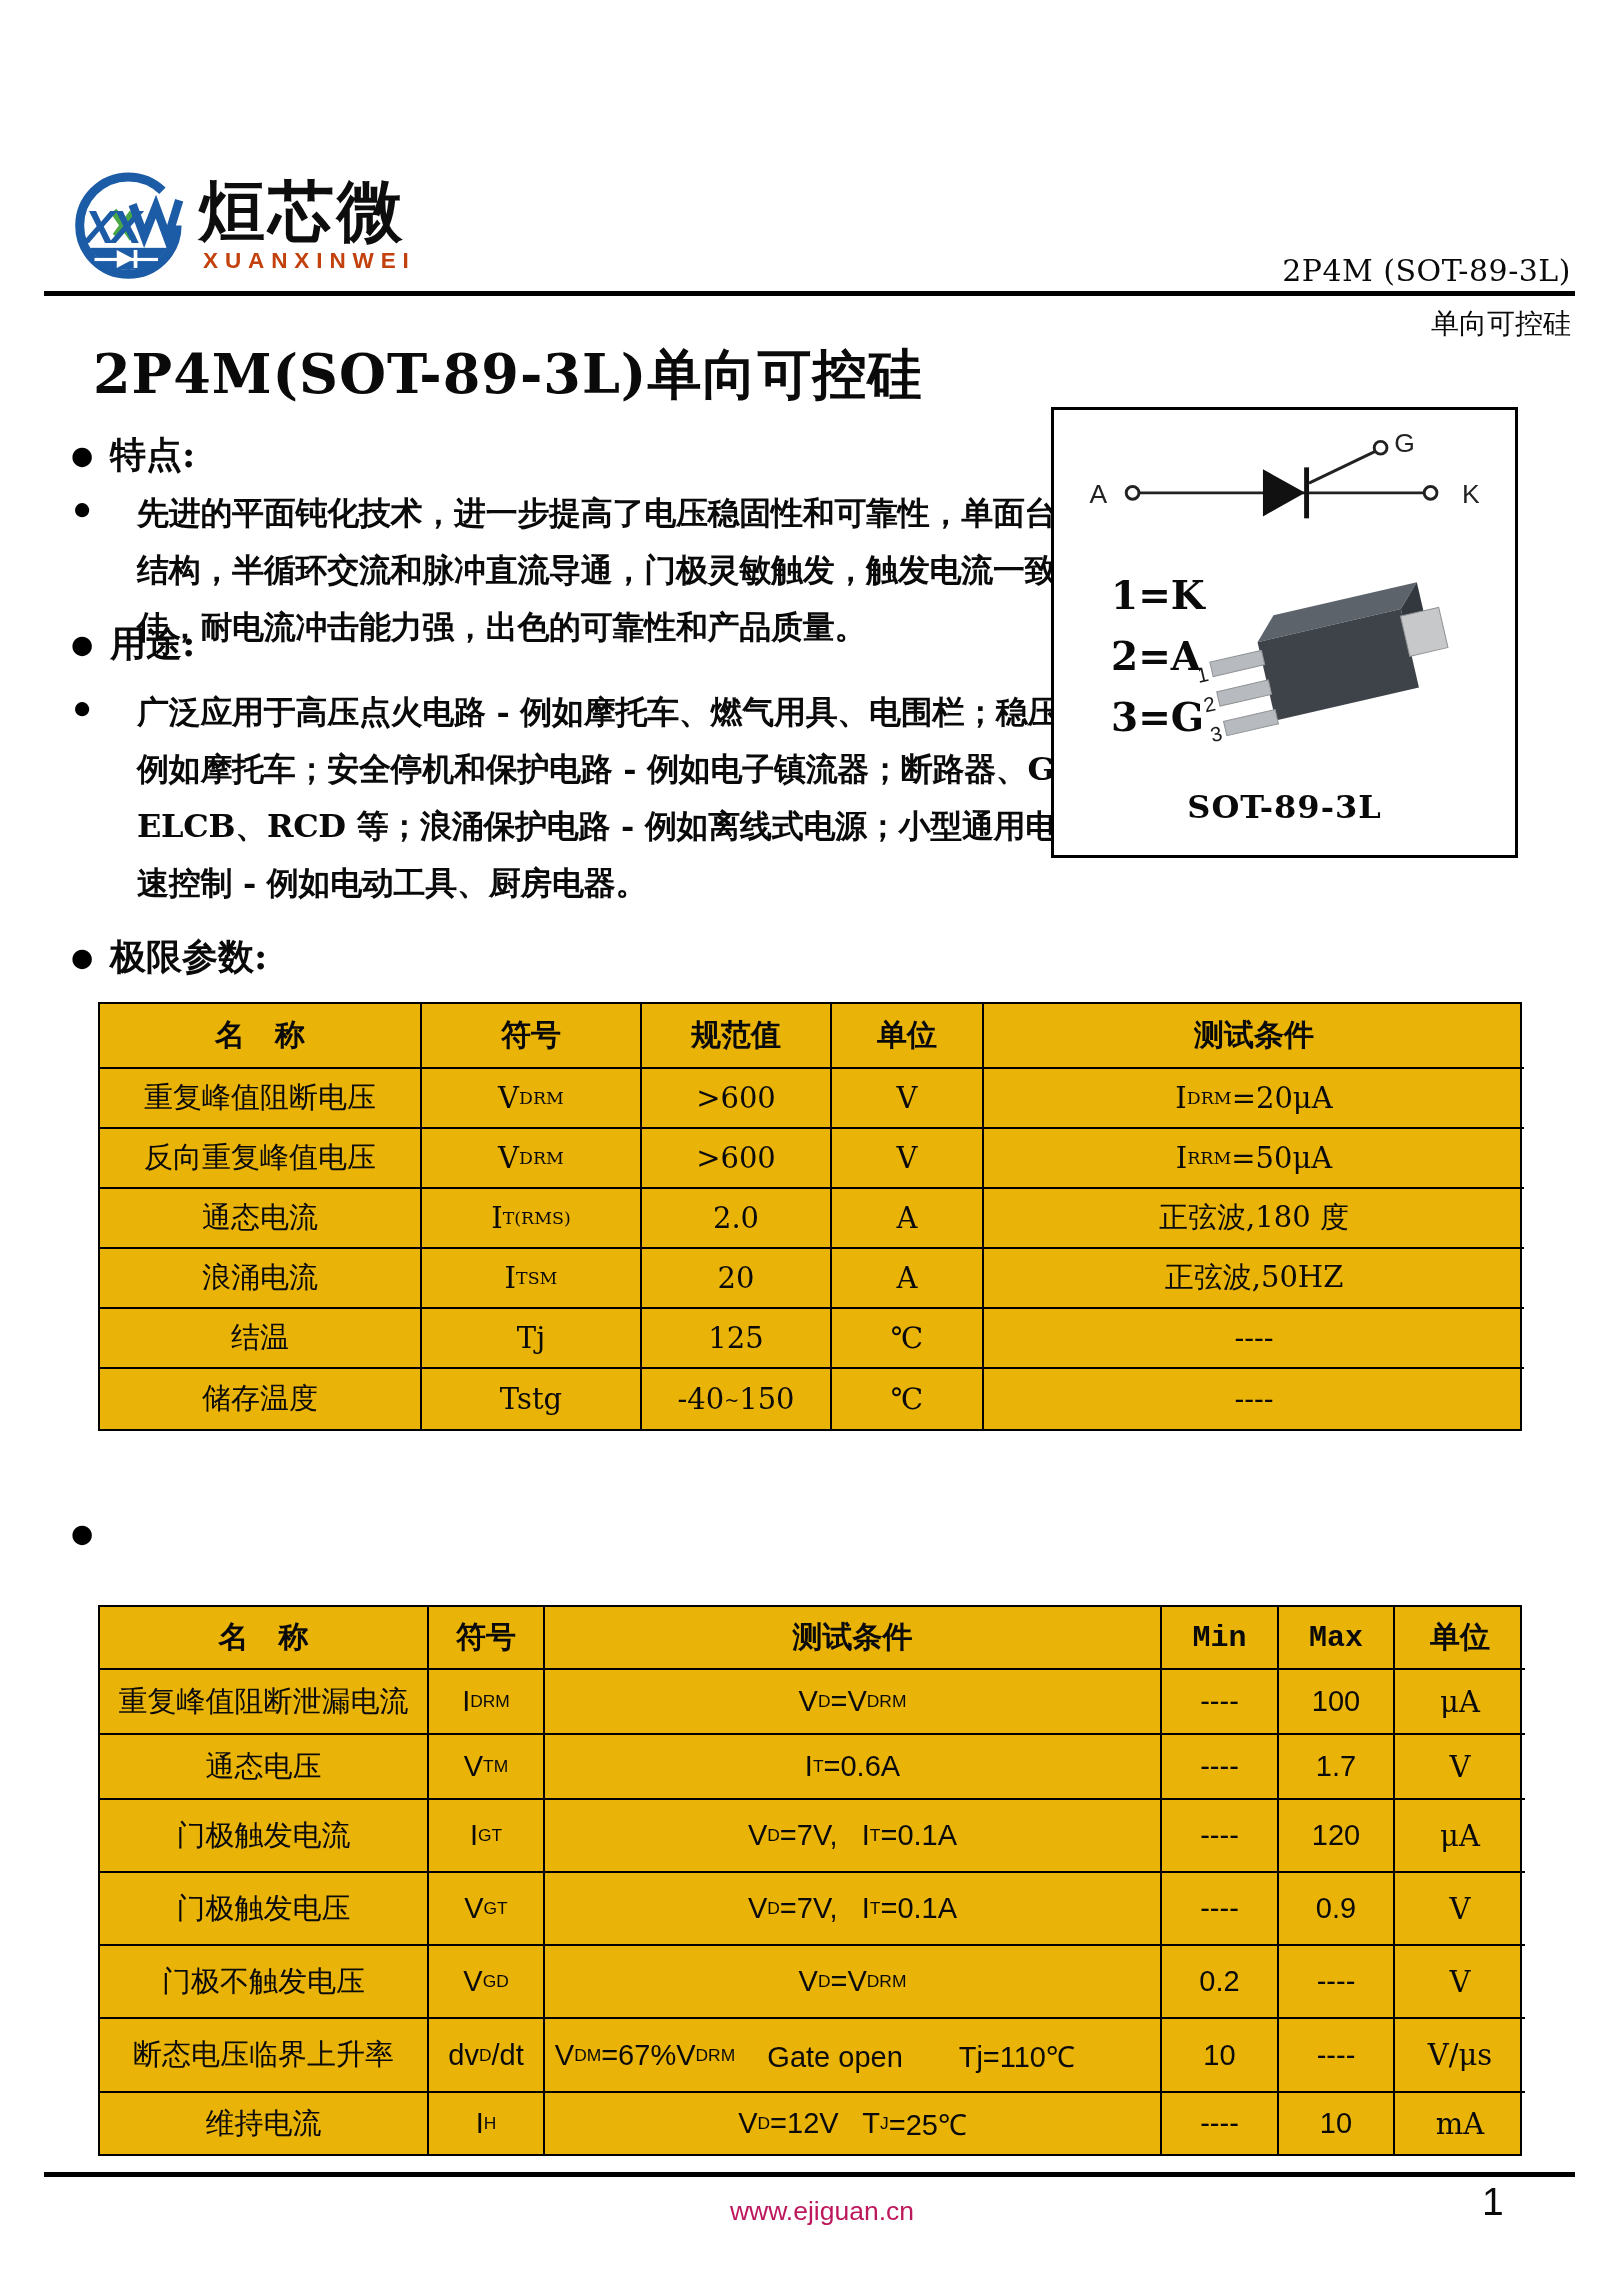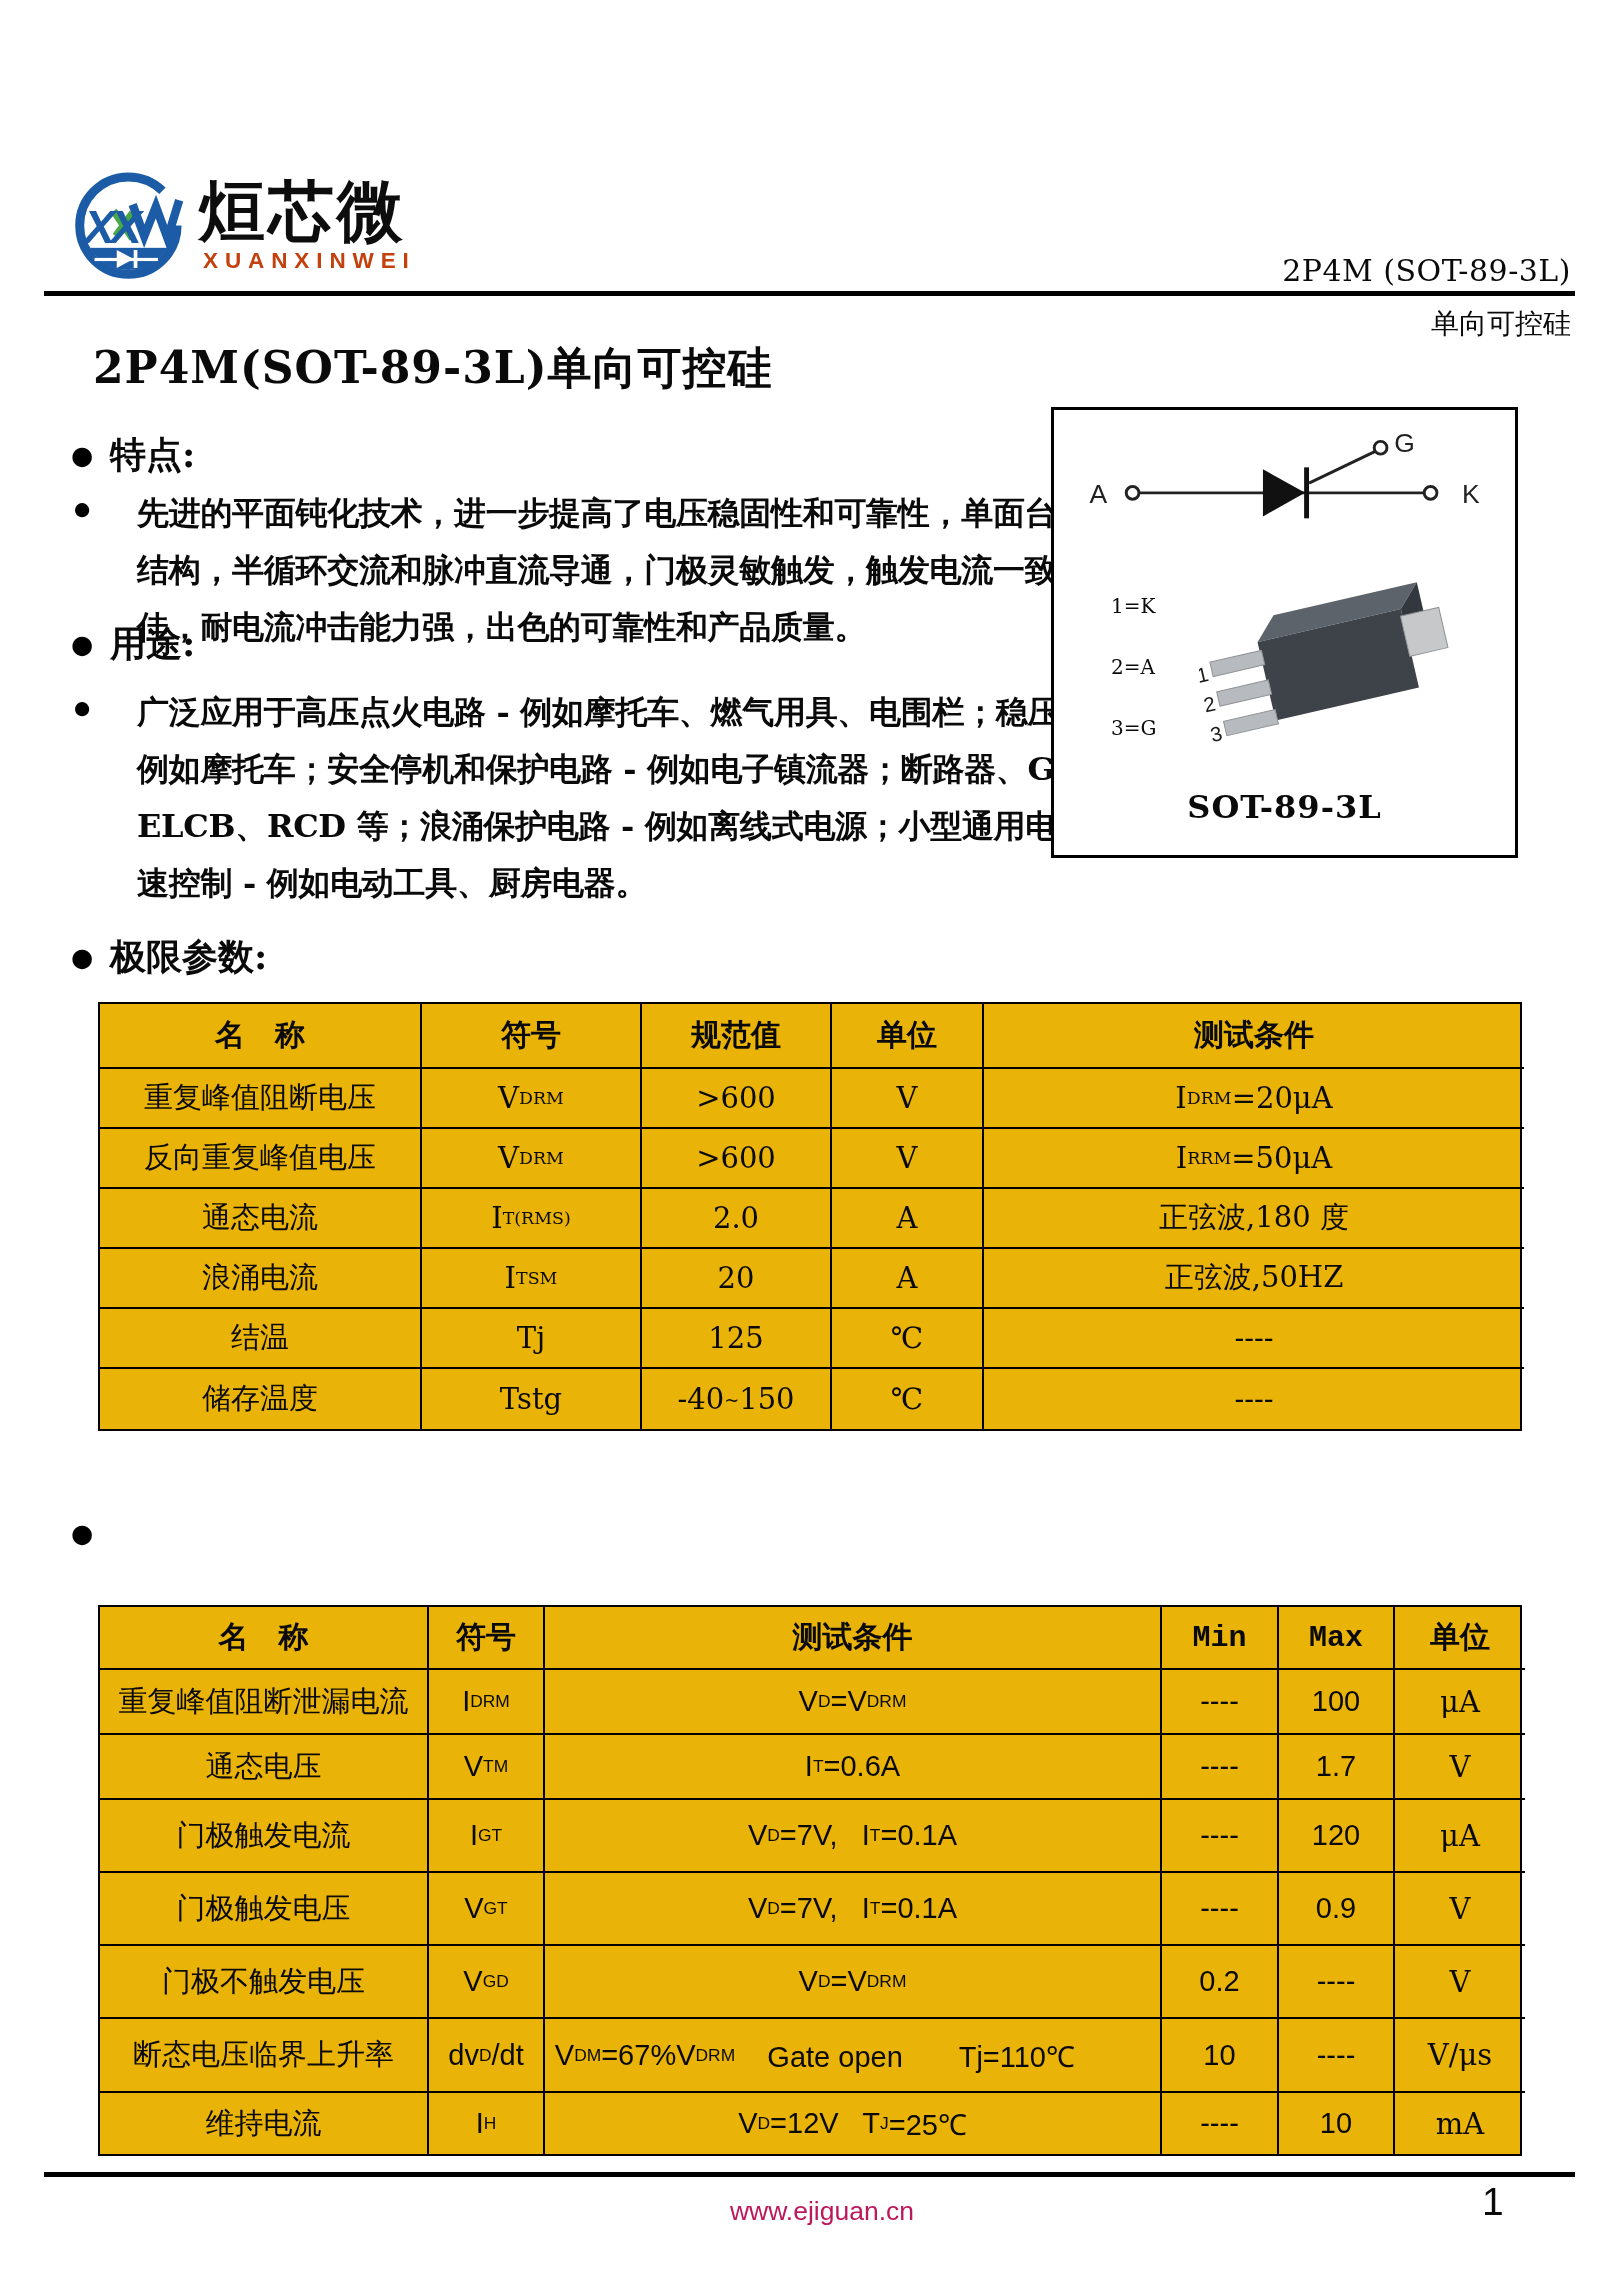--- a/index.html
+++ b/index.html
@@ -8,31 +8,31 @@
   .abs{position:absolute;}
   .rule{position:absolute;left:44px;width:1531px;height:4.9px;background:#000;}
   
   .hdr-part{position:absolute;right:49px;top:253px;font-size:30px;letter-spacing:0.5px;}
   .hdr-type{position:absolute;right:49px;top:305px;font-size:28px;}
   .logo-cn{position:absolute;left:199px;top:167px;font-size:66px;font-weight:900;letter-spacing:2.9px;
            font-family:Liberation Serif, serif;color:#0d0d0d;}
   .logo-en{position:absolute;left:203px;top:248px;font-size:22.5px;font-weight:600;letter-spacing:6.9px;
            font-family:"Liberation Sans",sans-serif;color:#c2410c;}
   
-  .doc-title{position:absolute;left:93px;top:339px;font-size:44px;font-weight:bold;letter-spacing:1px;}
+  .doc-title{position:absolute;left:93px;top:339px;font-size:54px;font-weight:bold;letter-spacing:1px;}
   .sec-bullet{position:absolute;font-size:25.5px;line-height:25.5px;color:#000;}
   .sec-head{position:absolute;font-size:36px;font-weight:bold;}
   .para-bullet{position:absolute;font-size:18.6px;color:#000;}
   .para{position:absolute;left:137px;width:882px;font-size:32px;font-weight:600;line-height:57px;
         letter-spacing:-0.3px;}
   .para div{white-space:nowrap;}
   
   .pkg-box{position:absolute;left:1051px;top:407px;width:467px;height:451px;border:3.9px solid #000;
            box-sizing:border-box;background:#fff;}
-  .pins{position:absolute;left:57px;top:166px;font-size:20px;font-weight:normal;line-height:61px;}
+  .pins{position:absolute;left:57px;top:155px;font-size:39px;font-weight:bold;line-height:61px;}
   .pkg-name{position:absolute;left:0;bottom:29px;width:100%;text-align:center;font-size:32px;font-weight:bold;letter-spacing:1px;}
   
   .tbl{position:absolute;left:98px;display:grid;border:2.9px solid #000;box-sizing:border-box;background:#eab308;}
   .tbl>div{border-right:2px solid #000;border-bottom:2.9px solid #000;display:flex;align-items:center;
            justify-content:center;text-align:center;white-space:pre-wrap;font-size:29px;box-sizing:border-box;
            padding:0 3.9px;}
   .tbl>div.lastcol{border-right:none;}
   .tbl>div.lastrow{border-bottom:none;}
   .tbl>div.hdr{font-weight:bold;font-size:30px;}
   .t1{top:1002px;width:1424px;grid-template-columns:322px 220px 190px 152px 540px;

